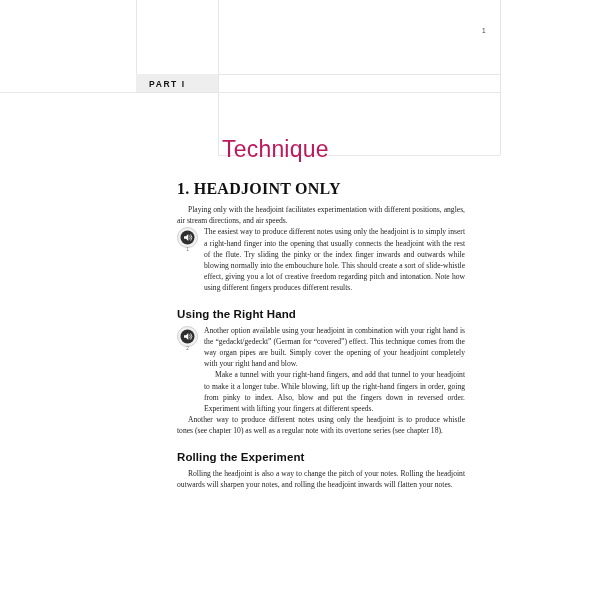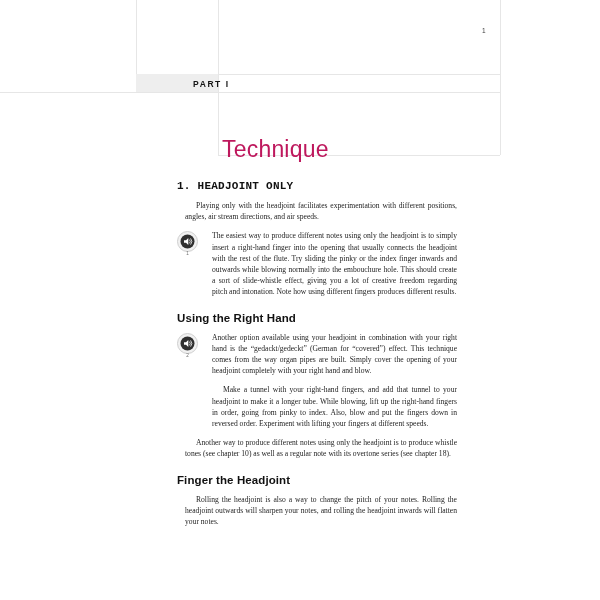--- a/index.html
+++ b/index.html
@@ -47,21 +47,20 @@
   }
   .part-label {
     position: absolute;
     top: 79px;
     left: 149px;
     font-family: "Liberation Sans", sans-serif;
     font-size: 8.5px;
     font-weight: bold;
     letter-spacing: 1.6px;
     color: #141414;
-    margin-left: 44px;
   }
 
   
   .chapter-title {
     position: absolute;
     top: 136px;
     left: 222px;
     font-family: "Liberation Sans", sans-serif;
     font-size: 23px;
     font-weight: 300;
@@ -70,41 +69,41 @@
   }
 
   
   .col {
     position: absolute;
     left: 177px;
     top: 180px;
     width: 288px;
   }
   h2.sec {
-    font-family: Liberation Mono, monospace;
-    font-size: 11px;
+    font-family: Liberation Serif, serif;
+    font-size: 16px;
     font-weight: bold;
     letter-spacing: 0.25px;
     color: #111111;
     margin: 0 0 6px 0;
   }
   h3.sub {
     font-family: "Liberation Sans", sans-serif;
     font-size: 11.5px;
     font-weight: bold;
     letter-spacing: 0.1px;
     color: #111111;
     margin: 14px 0 5px 0;
   }
   p.body {
     font-family: "Liberation Serif", serif;
     font-size: 7.6px;
     line-height: 11.2px;
     text-align: justify;
-    margin: 8px;
+    margin: 0;
     color: #1d1d1d;
     text-indent: 11px;
   }
   p.body + p.body { margin-top: 0; }
 
   
   .with-icon { position: relative; padding-left: 27px; }
   .with-icon p.body { text-indent: 0; }
   .with-icon p.body + p.body { text-indent: 11px; }
 
@@ -178,17 +177,17 @@
           <path d="M10.6 4.4 Q13.1 7.5 10.6 10.6" stroke="#ffffff" stroke-width="0.8" fill="none"></path>
         </svg>
         <span class="audio-num">2</span>
       </span>
       <p class="body">Another option available using your headjoint in combination with your right hand is the “gedackt/gedeckt” (German for “covered”) effect. This technique comes from the way organ pipes are built. Simply cover the opening of your headjoint completely with your right hand and blow.</p>
       <p class="body">Make a tunnel with your right-hand fingers, and add that tunnel to your headjoint to make it a longer tube. While blowing, lift up the right-hand fingers in order, going from pinky to index. Also, blow and put the fingers down in reversed order. Experiment with lifting your fingers at different speeds.</p>
     </div>
 
     <p class="body">Another way to produce different notes using only the headjoint is to produce whistle tones (see chapter 10) as well as a regular note with its overtone series (see chapter 18).</p>
 
-    <h3 class="sub">Finger the Headjoint</h3>
+    <h3 class="sub">Rolling the Experiment</h3>
     <p class="body">Rolling the headjoint is also a way to change the pitch of your notes. Rolling the headjoint outwards will sharpen your notes, and rolling the headjoint inwards will flatten your notes.</p>
 
   </div>
 </div>
 
 </body></html>

